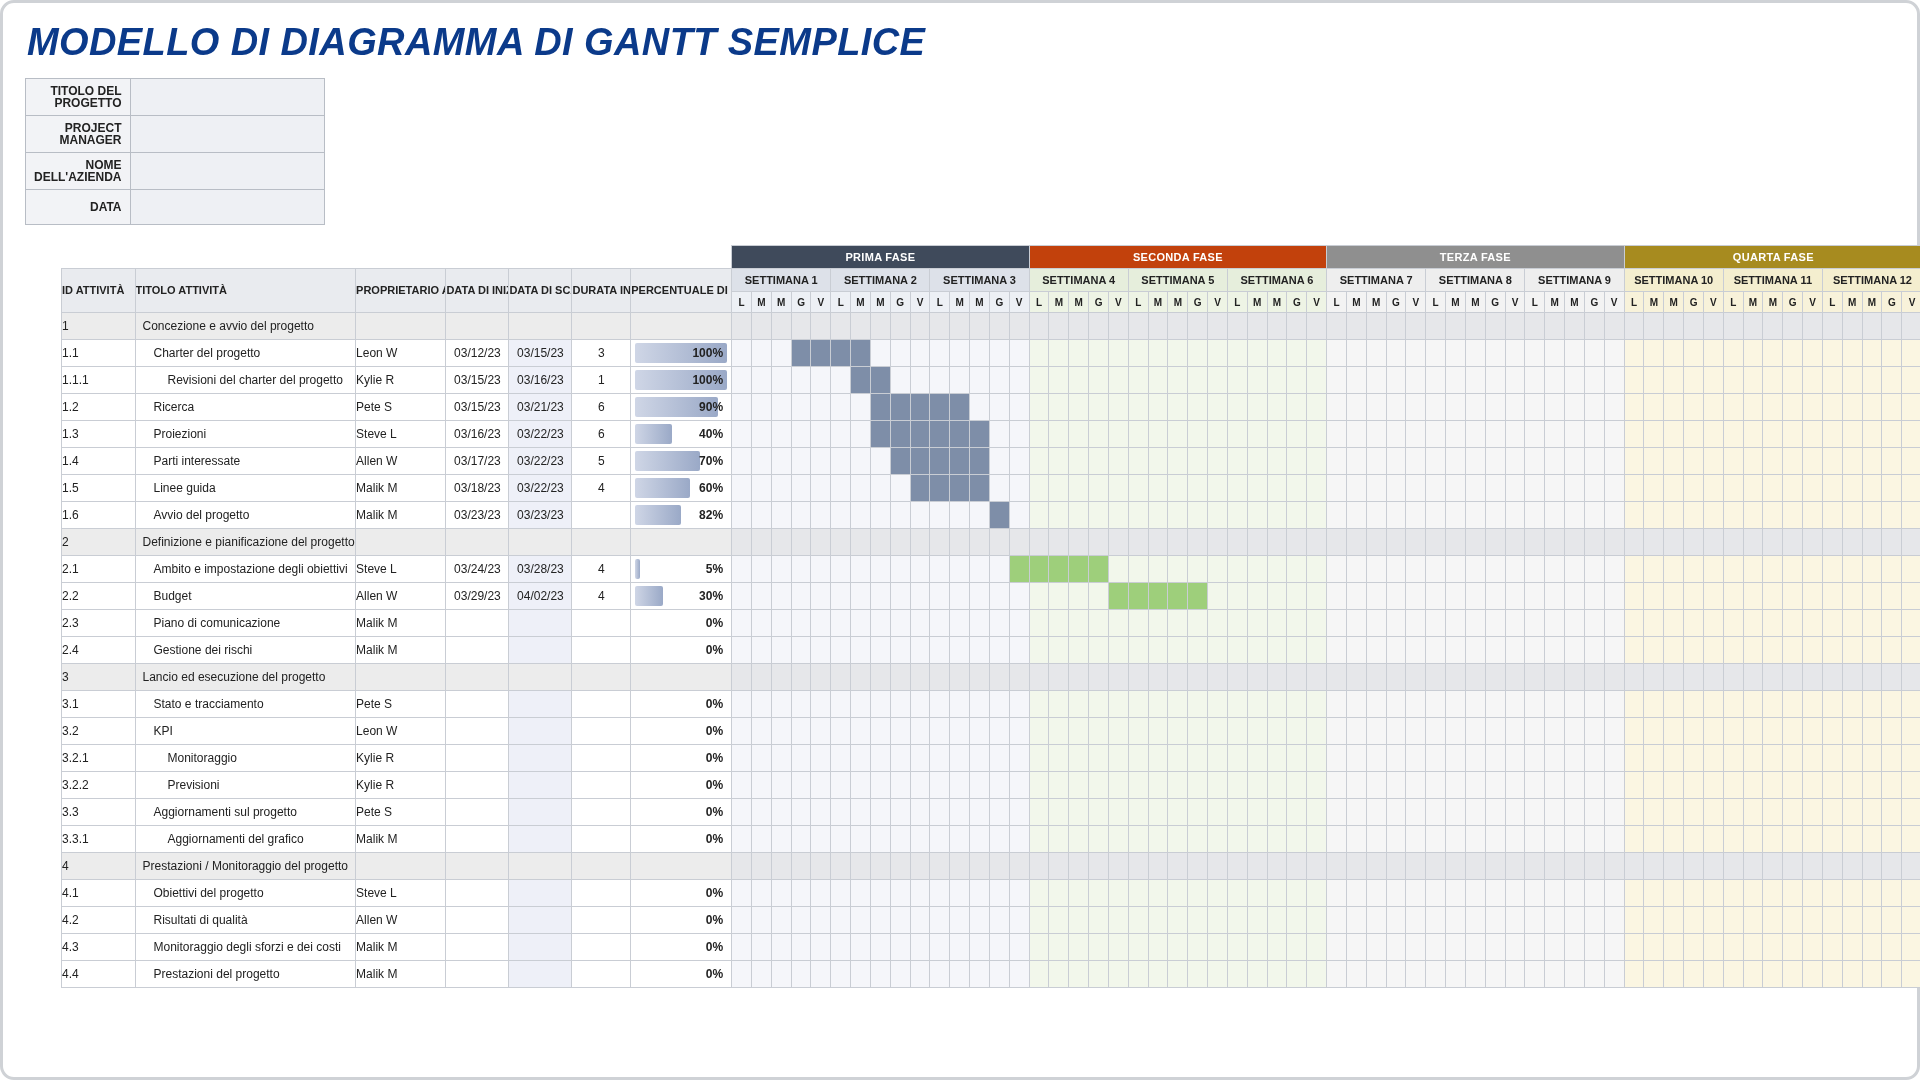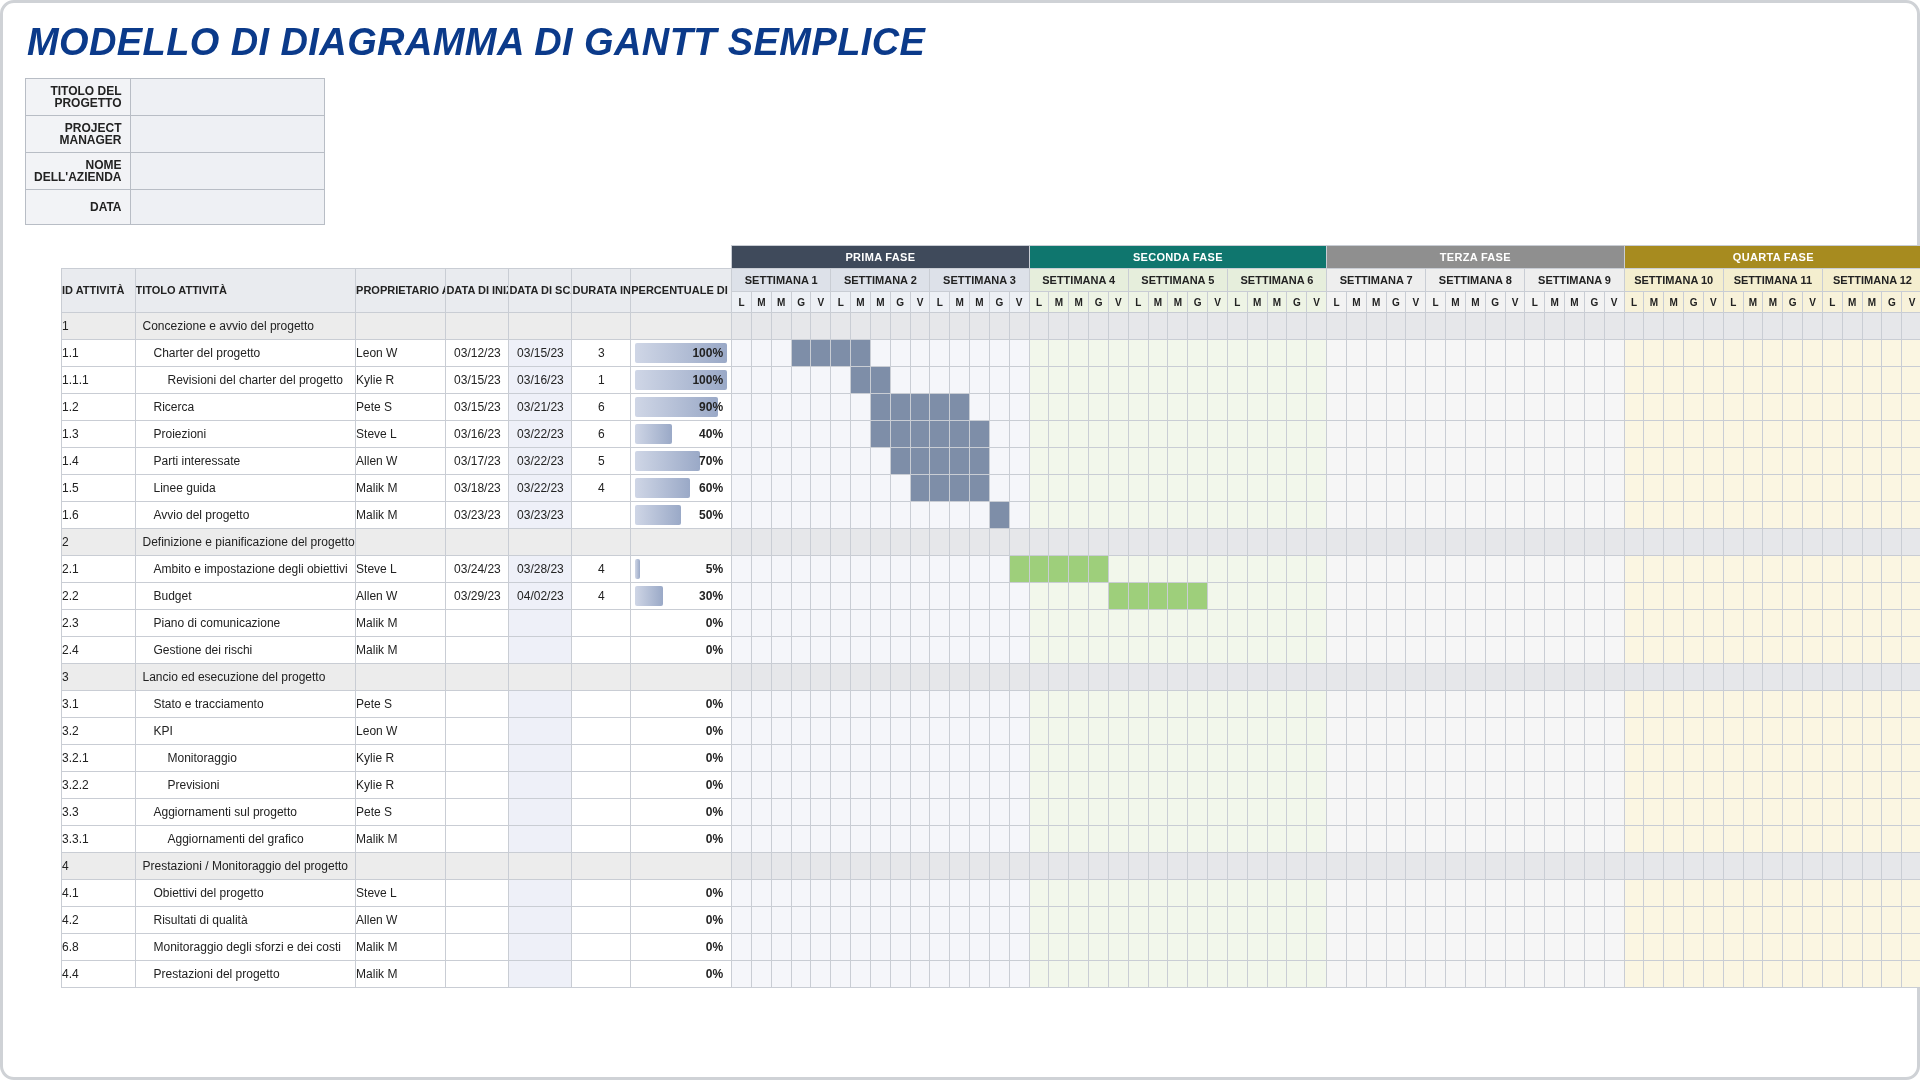--- a/index.html
+++ b/index.html
@@ -105,21 +105,21 @@
     font-weight: 800;
     font-size: 10px;
     text-align: left;
     padding: 4px 8px;
     line-height: 11px;
     white-space: normal;
   }
   th.lhead.center { text-align: center; }
 
   .phase-1 { background: #3f4a5b; }
-  .phase-2 { background: #0f766e; text-align: center; }
+  .phase-2 { background: #c2410c; text-align: center; }
   .phase-3 { background: #8f8f8f; }
   .phase-4 { background: #a78b1f; }
 
   .week-1 { background: #dde1e9; }
   .week-2 { background: #e6eedc; }
   .week-3 { background: #eeeeee; }
   .week-4 { background: #f4eecf; }
 
   .day-1 { background: #edf0f5; }
   .day-2 { background: #eef4e5; }
@@ -887,21 +887,21 @@
           <tr>
             <td class="cell ">1.6</td>
             <td class="cell name indent1">Avvio del progetto</td>
             <td class="cell ">Malik M</td>
             <td class="cell start">03/23/23</td>
             <td class="cell scad">03/23/23</td>
             <td class="cell dur"></td>
             <td class="cell pct">
               <div class="pct-wrap">
                 <div class="pct-bar" style="width: 50%;"></div>
-                <span class="pct-label">50%</span>
+                <span class="pct-label">82%</span>
               </div>
             </td>
             <td class="tc p1"></td>
             <td class="tc p1"></td>
             <td class="tc p1"></td>
             <td class="tc p1"></td>
             <td class="tc p1"></td>
             <td class="tc p1"></td>
             <td class="tc p1"></td>
             <td class="tc p1"></td>
@@ -2037,21 +2037,21 @@
             <td class="tc p4"></td>
             <td class="tc p4"></td>
             <td class="tc p4"></td>
             <td class="tc p4"></td>
             <td class="tc p4"></td>
             <td class="tc p4"></td>
             <td class="tc p4"></td>
             <td class="tc p4"></td>
           </tr>
           <tr>
-            <td class="cell ">6.8</td>
+            <td class="cell ">4.3</td>
             <td class="cell name indent1">Monitoraggio degli sforzi e dei costi</td>
             <td class="cell ">Malik M</td>
             <td class="cell start"></td>
             <td class="cell scad"></td>
             <td class="cell dur"></td>
             <td class="cell pct">
               <div class="pct-wrap">
                 <span class="pct-label">0%</span>
               </div>
             </td>

